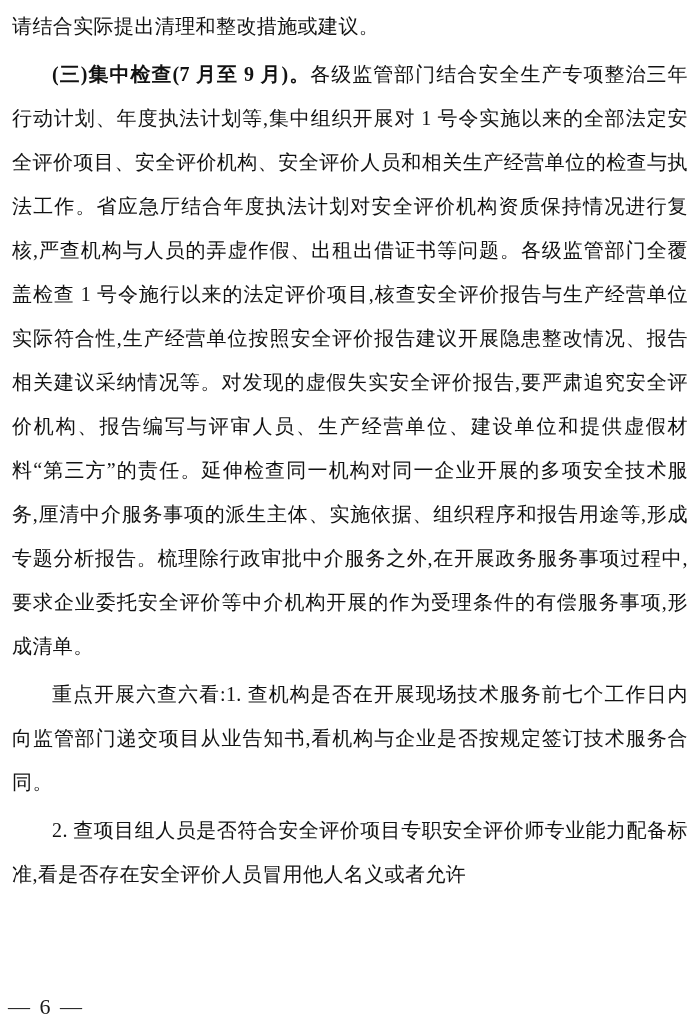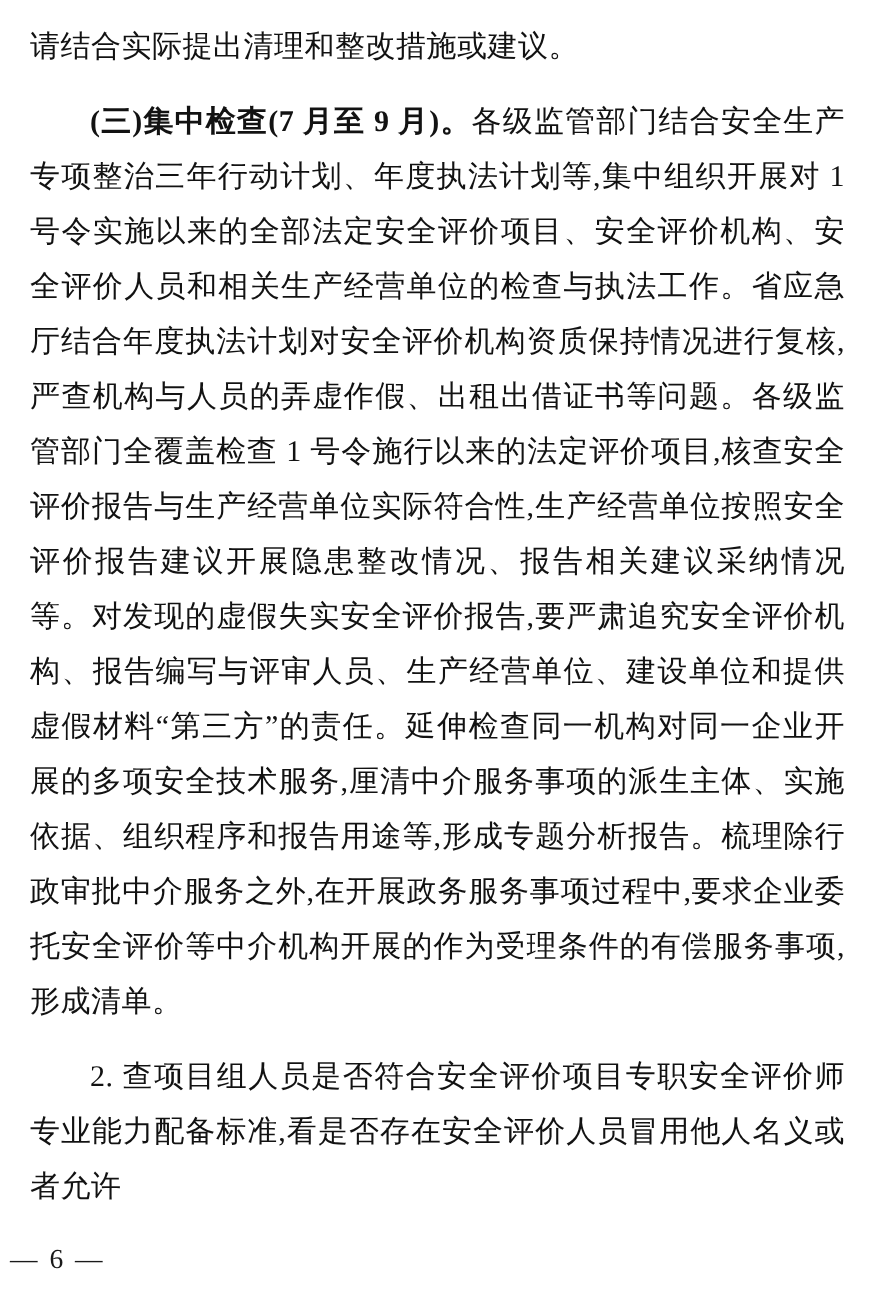--- a/index.html
+++ b/index.html
@@ -20,22 +20,22 @@
     background: #ffffff;
     overflow: hidden;
   }
   .content {
     position: absolute;
     top: 0;
     left: 8px;
     right: 8px;
   }
   p.para {
-    margin: 16px;
-    font-size: 24px;
+    margin: 4px;
+    font-size: 20px;
     line-height: 44px;
     text-align: justify;
     text-justify: inter-character;
     letter-spacing: 0.4px;
     word-break: break-all;
   }
   p.para.indent {
     text-indent: 2em;
   }
   .bold-lead {
@@ -59,20 +59,23 @@
   <div class="content">
 
     <p class="para">
       <span>请结合实际提出清理和整改措施或建议。</span>
     </p>
 
     <p class="para indent">
       <span class="bold-lead">(三)集中检查(7 月至 9 月)。</span><span>各级监管部门结合安全生产专项整治三年行动计划、年度执法计划等,集中组织开展对 1 号令实施以来的全部法定安全评价项目、安全评价机构、安全评价人员和相关生产经营单位的检查与执法工作。省应急厅结合年度执法计划对安全评价机构资质保持情况进行复核,严查机构与人员的弄虚作假、出租出借证书等问题。各级监管部门全覆盖检查 1 号令施行以来的法定评价项目,核查安全评价报告与生产经营单位实际符合性,生产经营单位按照安全评价报告建议开展隐患整改情况、报告相关建议采纳情况等。对发现的虚假失实安全评价报告,要严肃追究安全评价机构、报告编写与评审人员、生产经营单位、建设单位和提供虚假材料“第三方”的责任。延伸检查同一机构对同一企业开展的多项安全技术服务,厘清中介服务事项的派生主体、实施依据、组织程序和报告用途等,形成专题分析报告。梳理除行政审批中介服务之外,在开展政务服务事项过程中,要求企业委托安全评价等中介机构开展的作为受理条件的有偿服务事项,形成清单。</span>
     </p>
 
+    <p class="para indent">
+      <span>重点开展六查六看:1. 查机构是否在开展现场技术服务前七个工作日内向监管部门递交项目从业告知书,看机构与企业是否按规定签订技术服务合同。</span>
+    </p>
 
     <p class="para indent">
       <span>2. 查项目组人员是否符合安全评价项目专职安全评价师专业能力配备标准,看是否存在安全评价人员冒用他人名义或者允许</span>
     </p>
 
   </div>
 
   <div class="footer">— 6 —</div>
 </div>
 

